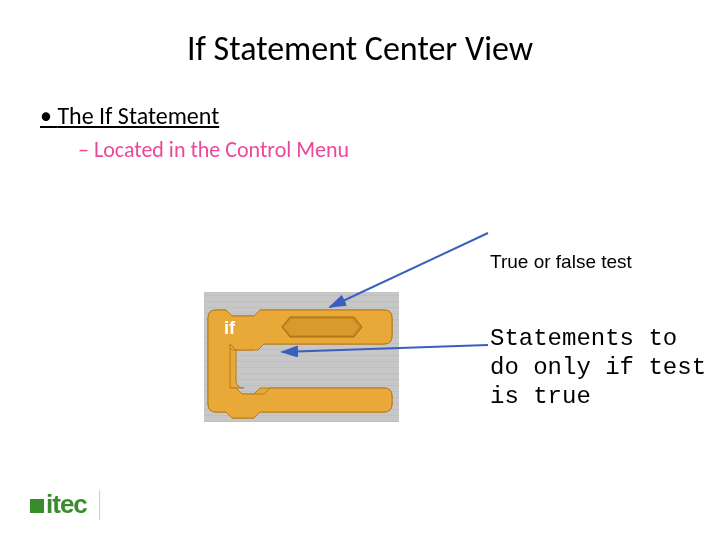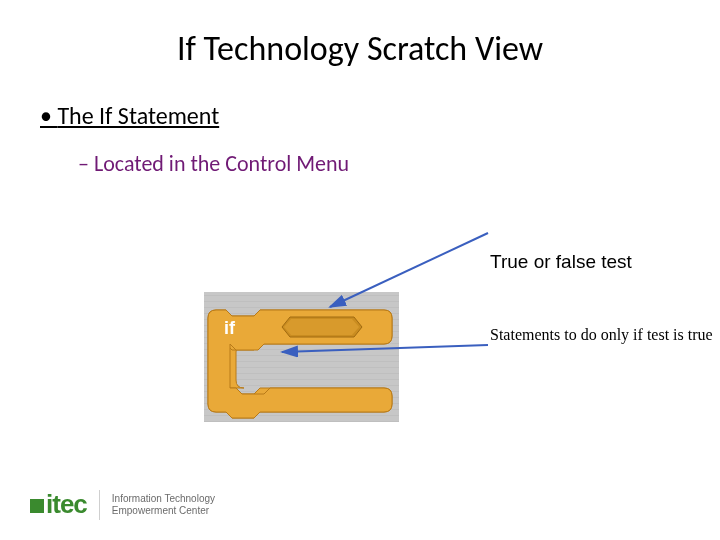--- a/index.html
+++ b/index.html
@@ -24,42 +24,42 @@
     margin-left: 40px;
     margin-top: 32px;
     text-decoration: underline;
   }
   .bullet1::before {
     content: "• ";
     color: #000;
   }
   .bullet2 {
     font-size: 22px;
-    color: #701a75;
+    color: #ec4899;
     margin-left: 78px;
-    margin-top: 20px;
+    margin-top: 6px;
   }
   .bullet2::before {
     content: "– ";
   }
   .annot1 {
     position: absolute;
     left: 490px;
     top: 220px;
     font-size: 19px;
     font-family: Arial, sans-serif;
     color: #000;
     margin-top: 31px;
   }
   .annot2 {
     position: absolute;
     left: 490px;
     top: 325px;
-    font-size: 16px;
-    font-family: Liberation Serif, serif;
+    font-size: 24px;
+    font-family: Liberation Mono, monospace;
     color: #000;
     line-height: 1.2;
   }
 
   
   .scratch-area {
     position: absolute;
     left: 204px;
     top: 292px;
     width: 195px;
@@ -116,21 +116,21 @@
   .logo-text {
     font-size: 10px;
     color: #6b6b6b;
     line-height: 1.15;
     font-family: Arial, sans-serif;
   }
 </style>
 </head>
 <body>
 
-<h1 class="title">If Technology Scratch View</h1>
+<h1 class="title">If Statement Center View</h1>
 
 <div class="bullet1">The If Statement</div>
 <div class="bullet2">Located in the Control Menu</div>
 
 <div class="scratch-area">
   <svg class="block" width="215" height="130">
 
     <path d="M 12 18
              L 22 18 L 28 24 L 50 24 L 56 18
              L 180 18
@@ -199,17 +199,13 @@
 
 <div class="annot1">True or false test</div>
 <div class="annot2">Statements to do only if test is true</div>
 
 <div class="logo">
   <span class="logo-mark">
     <span class="square"></span>
       <span>itec</span>
   </span>
   <span class="logo-divider"></span>
-  <span class="logo-text">
-    <span>Information Technology</span><br>
-    <span>Empowerment Center</span>
-  </span>
 </div>
 
 </body></html>

